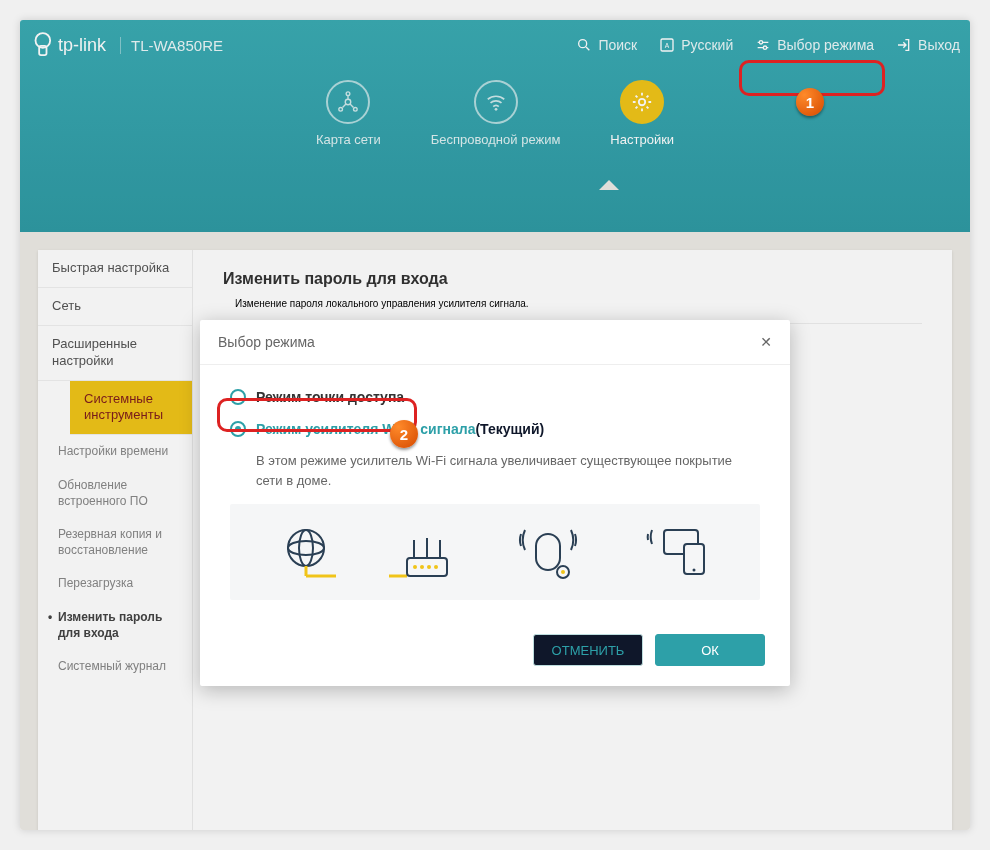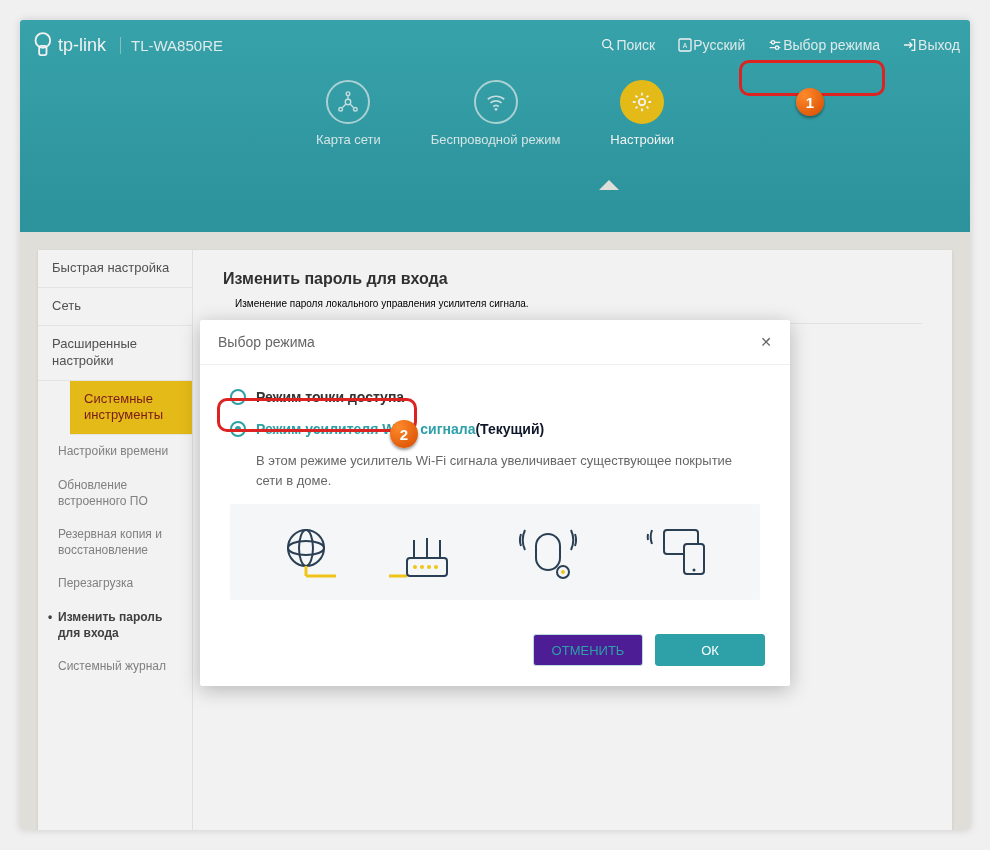--- a/index.html
+++ b/index.html
@@ -5,21 +5,21 @@
 * { box-sizing: border-box; margin: 0; padding: 0; }
 body { font-family: Arial, sans-serif; background: #f0f0f0; width: 990px; height: 850px; overflow: hidden; position: relative; }
 .viewport { width: 950px; height: 810px; margin: 20px; background: #fff; position: relative; overflow: hidden; border-radius: 3px; box-shadow: 0 0 8px rgba(0,0,0,0.15);}
 .header { background: #3aa6ad; background: linear-gradient(180deg,#3aabb3 0%,#2f9aa4 100%); color: #fff; height: 212px; position: relative; }
 .top-bar { display: flex; align-items: center; height: 50px; padding: 0 10px; }
 .logo-area { display: flex; align-items: center; gap: 6px; }
 .logo-bulb { width: 22px; height: 28px; }
 .logo-text { font-size: 18px; font-weight: 300; }
 .model { font-size: 15px; border-left: 1px solid rgba(255,255,255,.4); padding-left: 10px; margin-left: 8px; color:#eaf7f8;}
 .top-right { margin-left: auto; display: flex; align-items: center; gap: 22px; }
-.tr-item { display: flex; align-items: center; font-size: 14px; cursor: pointer; color:#eaf7f8;}
+.tr-item { display: flex; align-items: center; gap: 6px; font-size: 14px; cursor: pointer; color:#eaf7f8;}
 .tr-item svg { width: 16px; height: 16px; }
 .nav-tabs { display: flex; justify-content: center; gap: 50px; padding-top: 10px; }
 .nav-tab { display: flex; flex-direction: column; align-items: center; gap: 8px; cursor: pointer; font-size: 13px; color:#dff1f2;}
 .nav-tab.active { color: #fff; font-weight:500;}
 .nav-circle { width: 44px; height: 44px; border-radius: 50%; border: 2px solid #b3dde0; display: flex; align-items: center; justify-content: center; }
 .nav-tab.active .nav-circle { background: #f0c419; border-color: #f0c419; }
 .content-area { background: #eceae5; padding: 18px; height: calc(100% - 168px); position: relative; }
 .content-panel { background: #fff; display: flex; height: 100%; box-shadow: 0 1px 3px rgba(0,0,0,.1);}
 .sidebar { width: 155px; border-right: 1px solid #ececec; }
 .side-top .s-item { padding: 10px 14px; font-size: 13px; color: #555; cursor: pointer; border-bottom: 1px solid #f0f0f0; line-height:1.3;}
@@ -44,21 +44,21 @@
 .radio { width: 16px; height: 16px; border: 2px solid #2da0a8; border-radius: 50%; display:inline-flex; align-items:center; justify-content:center; flex-shrink:0;}
 .radio.checked::after { content:""; width:6px; height:6px; border-radius:50%; background:#2da0a8;}
 .opt1-label { color: #333; font-weight:600;}
 .opt2-label { color: #2da0a8; font-weight: 600; }
 .opt2-label .cur { color: #0f172a; }
 .desc { font-size: 13px; color: #666; margin: 6px 0 14px 26px; line-height:1.5;}
 .diagram { background: #f5f6f7; border-radius: 2px; height: 96px; display:flex; align-items:center; justify-content:space-around; padding:0 20px;}
 .diagram svg { display:block;}
 .modal-ftr { display: flex; justify-content: flex-end; gap: 12px; padding: 14px 25px 20px 0; }
 .btn { min-width: 110px; height: 32px; border-radius: 3px; font-size: 13px; cursor: pointer; display:inline-flex; align-items:center; justify-content:center;}
-.btn-cancel { background: #4c1d95; color: #2da0a8; border: 1px solid #bdddde; }
+.btn-cancel { background: #0f172a; color: #2da0a8; border: 1px solid #bdddde; }
 .btn-ok { background: #2da0a8; color: #fff; border: 1px solid #2da0a8; }
 .callout { position: absolute; border: 3px solid #d22; border-radius: 10px; pointer-events:none;}
 .callout-1 { top: 40px; right: 85px; width: 146px; height: 36px; }
 .callout-2 { top: 378px; left: 197px; width: 200px; height: 34px; }
 .num-badge { position:absolute; width:28px; height:28px; border-radius:50%; background: radial-gradient(circle at 30% 25%, #ff8a2a, #d54a00); color:#fff; font-weight:bold; display:flex; align-items:center; justify-content:center; font-size:15px; box-shadow:0 2px 3px rgba(0,0,0,.4); pointer-events:none;}
 .nb1 { top: 68px; right: 146px; }
 .nb2 { top: 400px; left: 370px; }
 .arrow-notch { position:absolute; top:160px; left:50%; margin-left:104px; width:0; height:0; border-left:10px solid transparent; border-right:10px solid transparent; border-bottom:10px solid #eceae5;}
 </style>
 </head>

